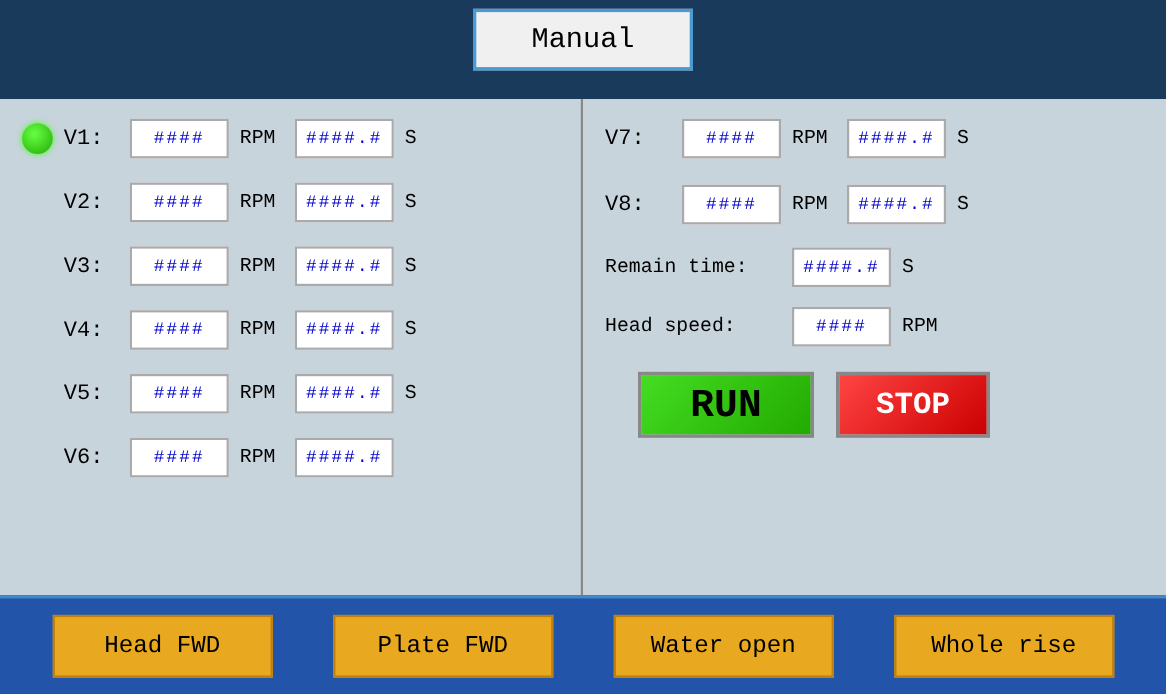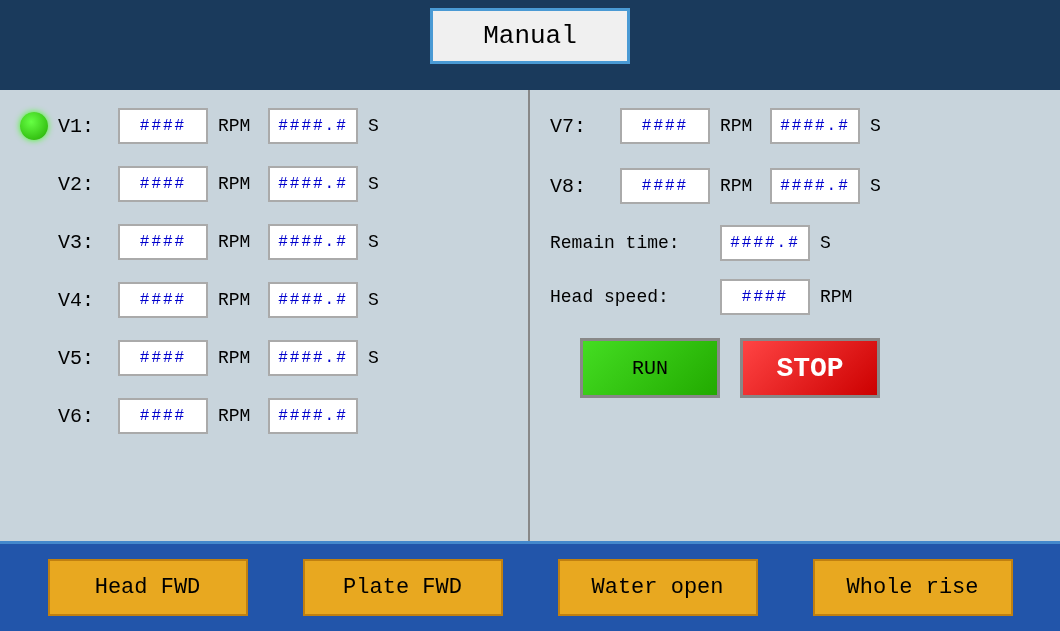--- a/index.html
+++ b/index.html
@@ -144,23 +144,23 @@
       gap: 20px;
       margin-top: 10px;
       padding-left: 30px;
     }
 
     .run-btn {
       background: linear-gradient(135deg, #44dd22, #22aa00);
       border: 3px solid #888;
       color: #000;
       font-family: 'Courier New', monospace;
-      font-size: 20px;
-      font-weight: normal;
-      width: 140px;
+      font-size: 36px;
+      font-weight: bold;
+      width: 160px;
       height: 60px;
       cursor: pointer;
       display: flex;
       align-items: center;
       justify-content: center;
     }
 
     .stop-btn {
       background: linear-gradient(135deg, #ff4444, #cc0000);
       border: 3px solid #888;

